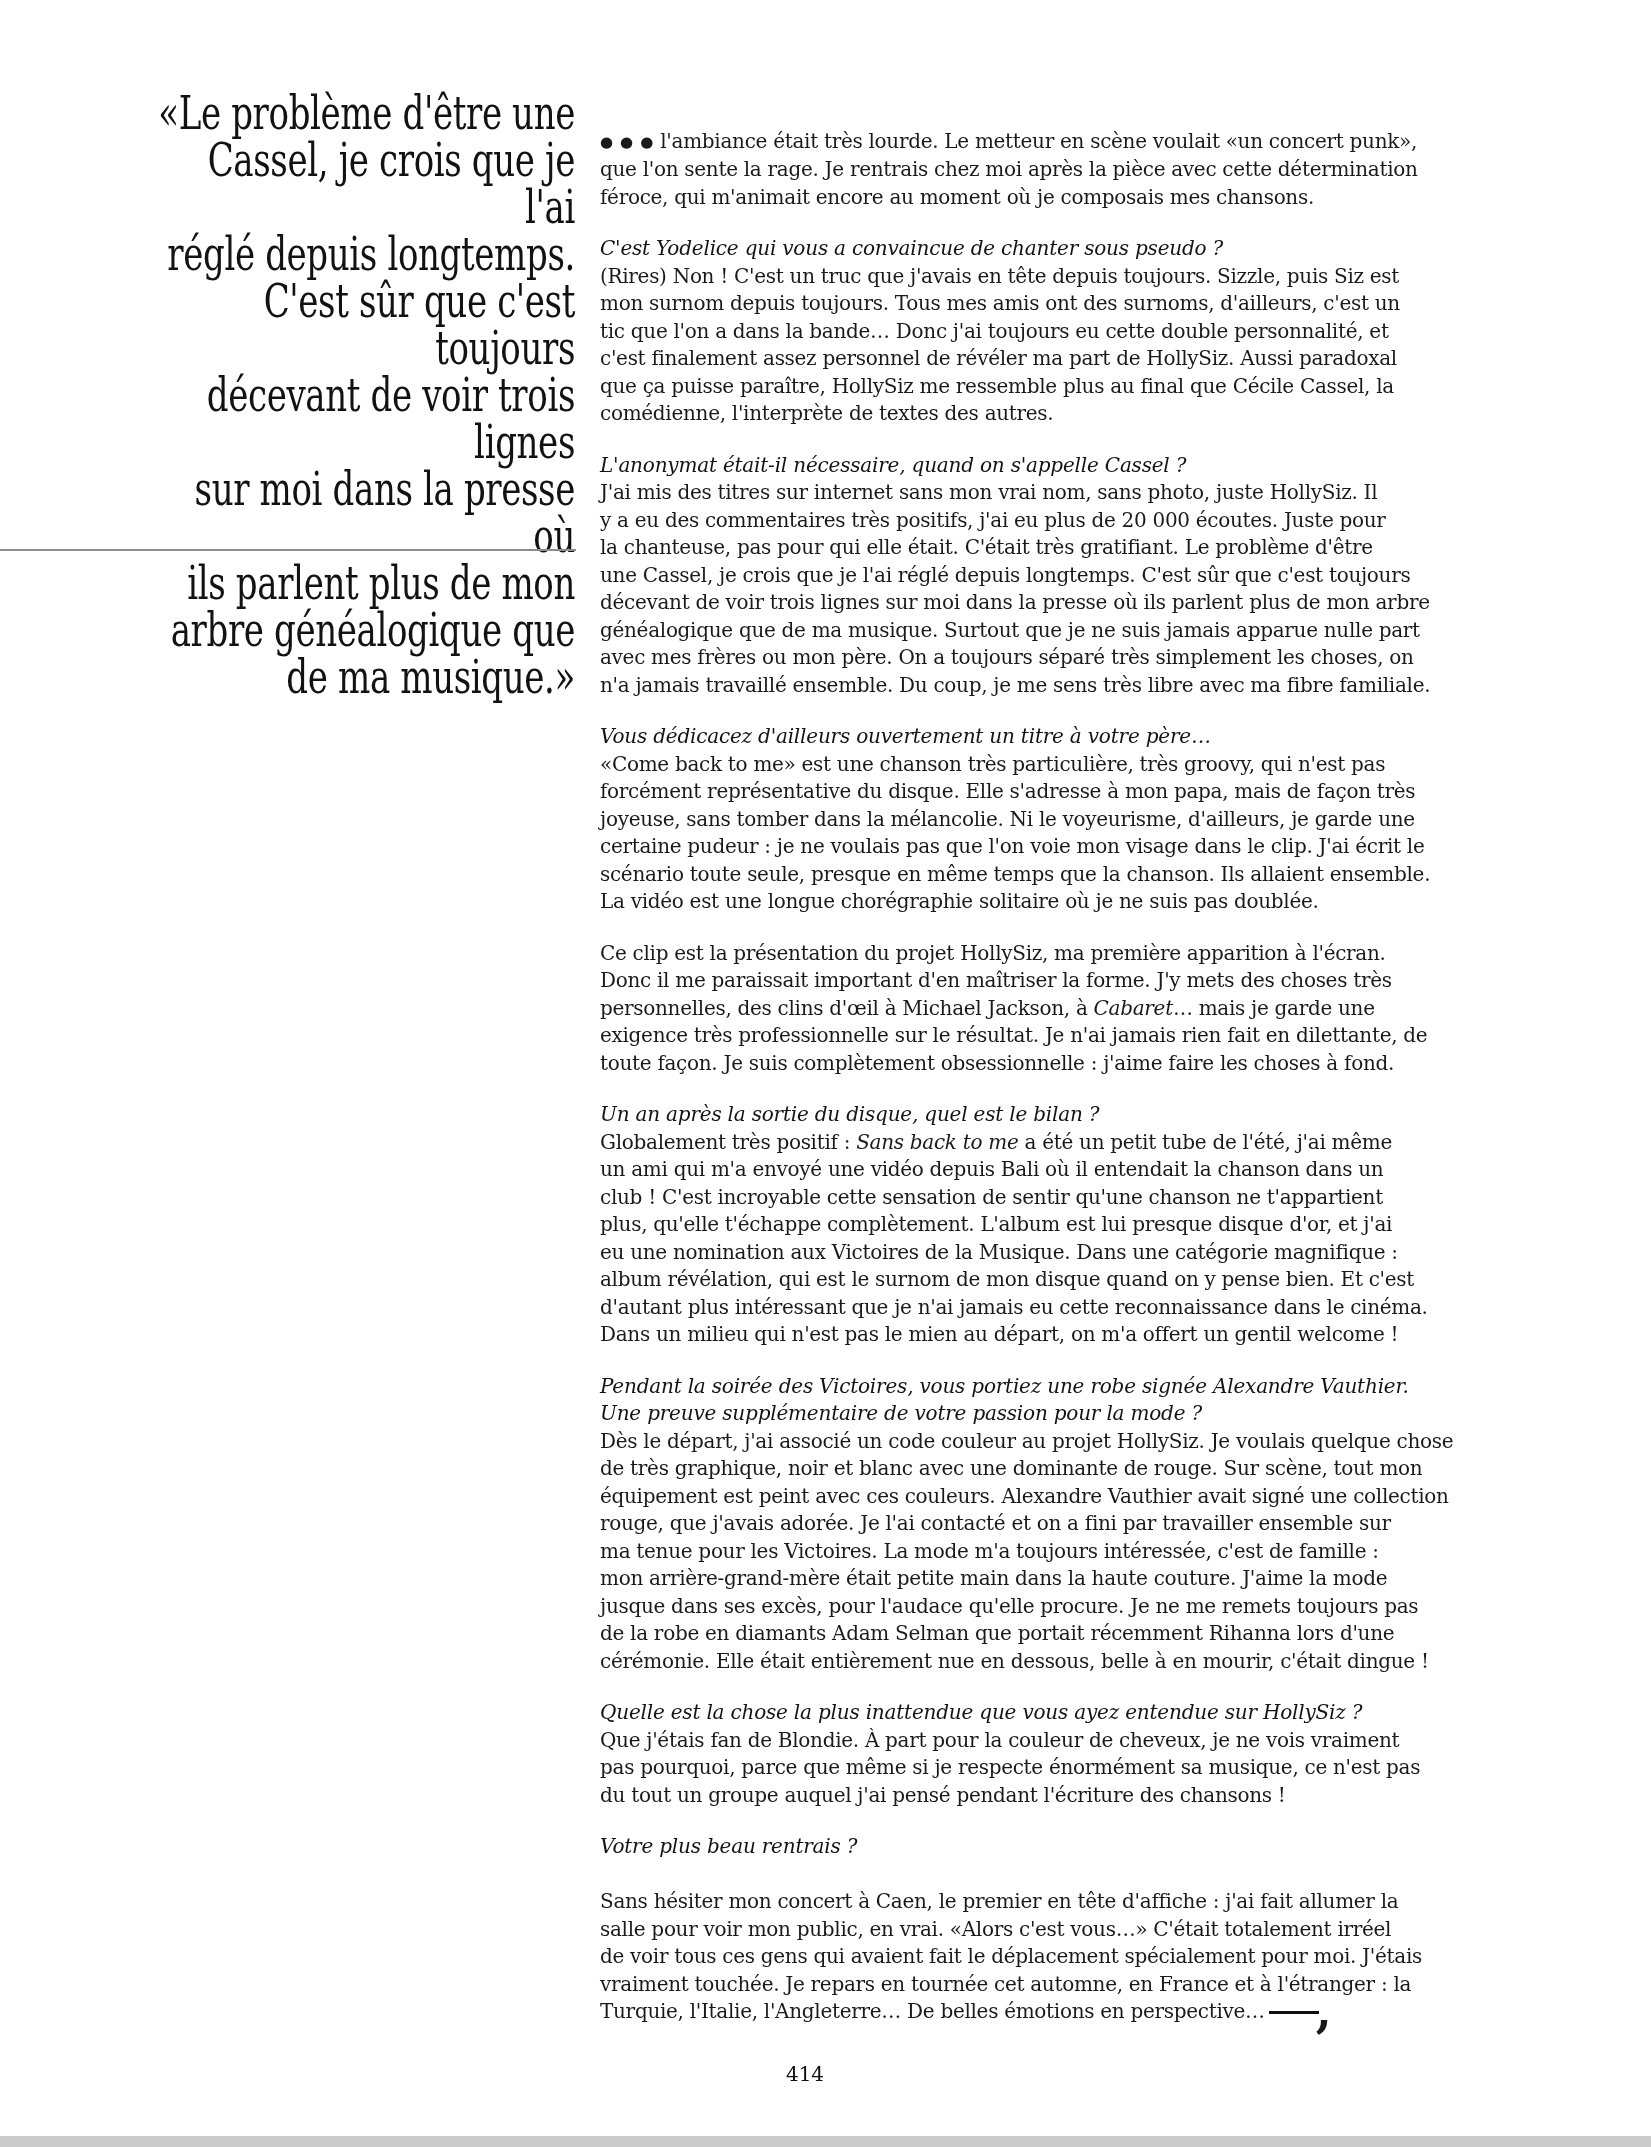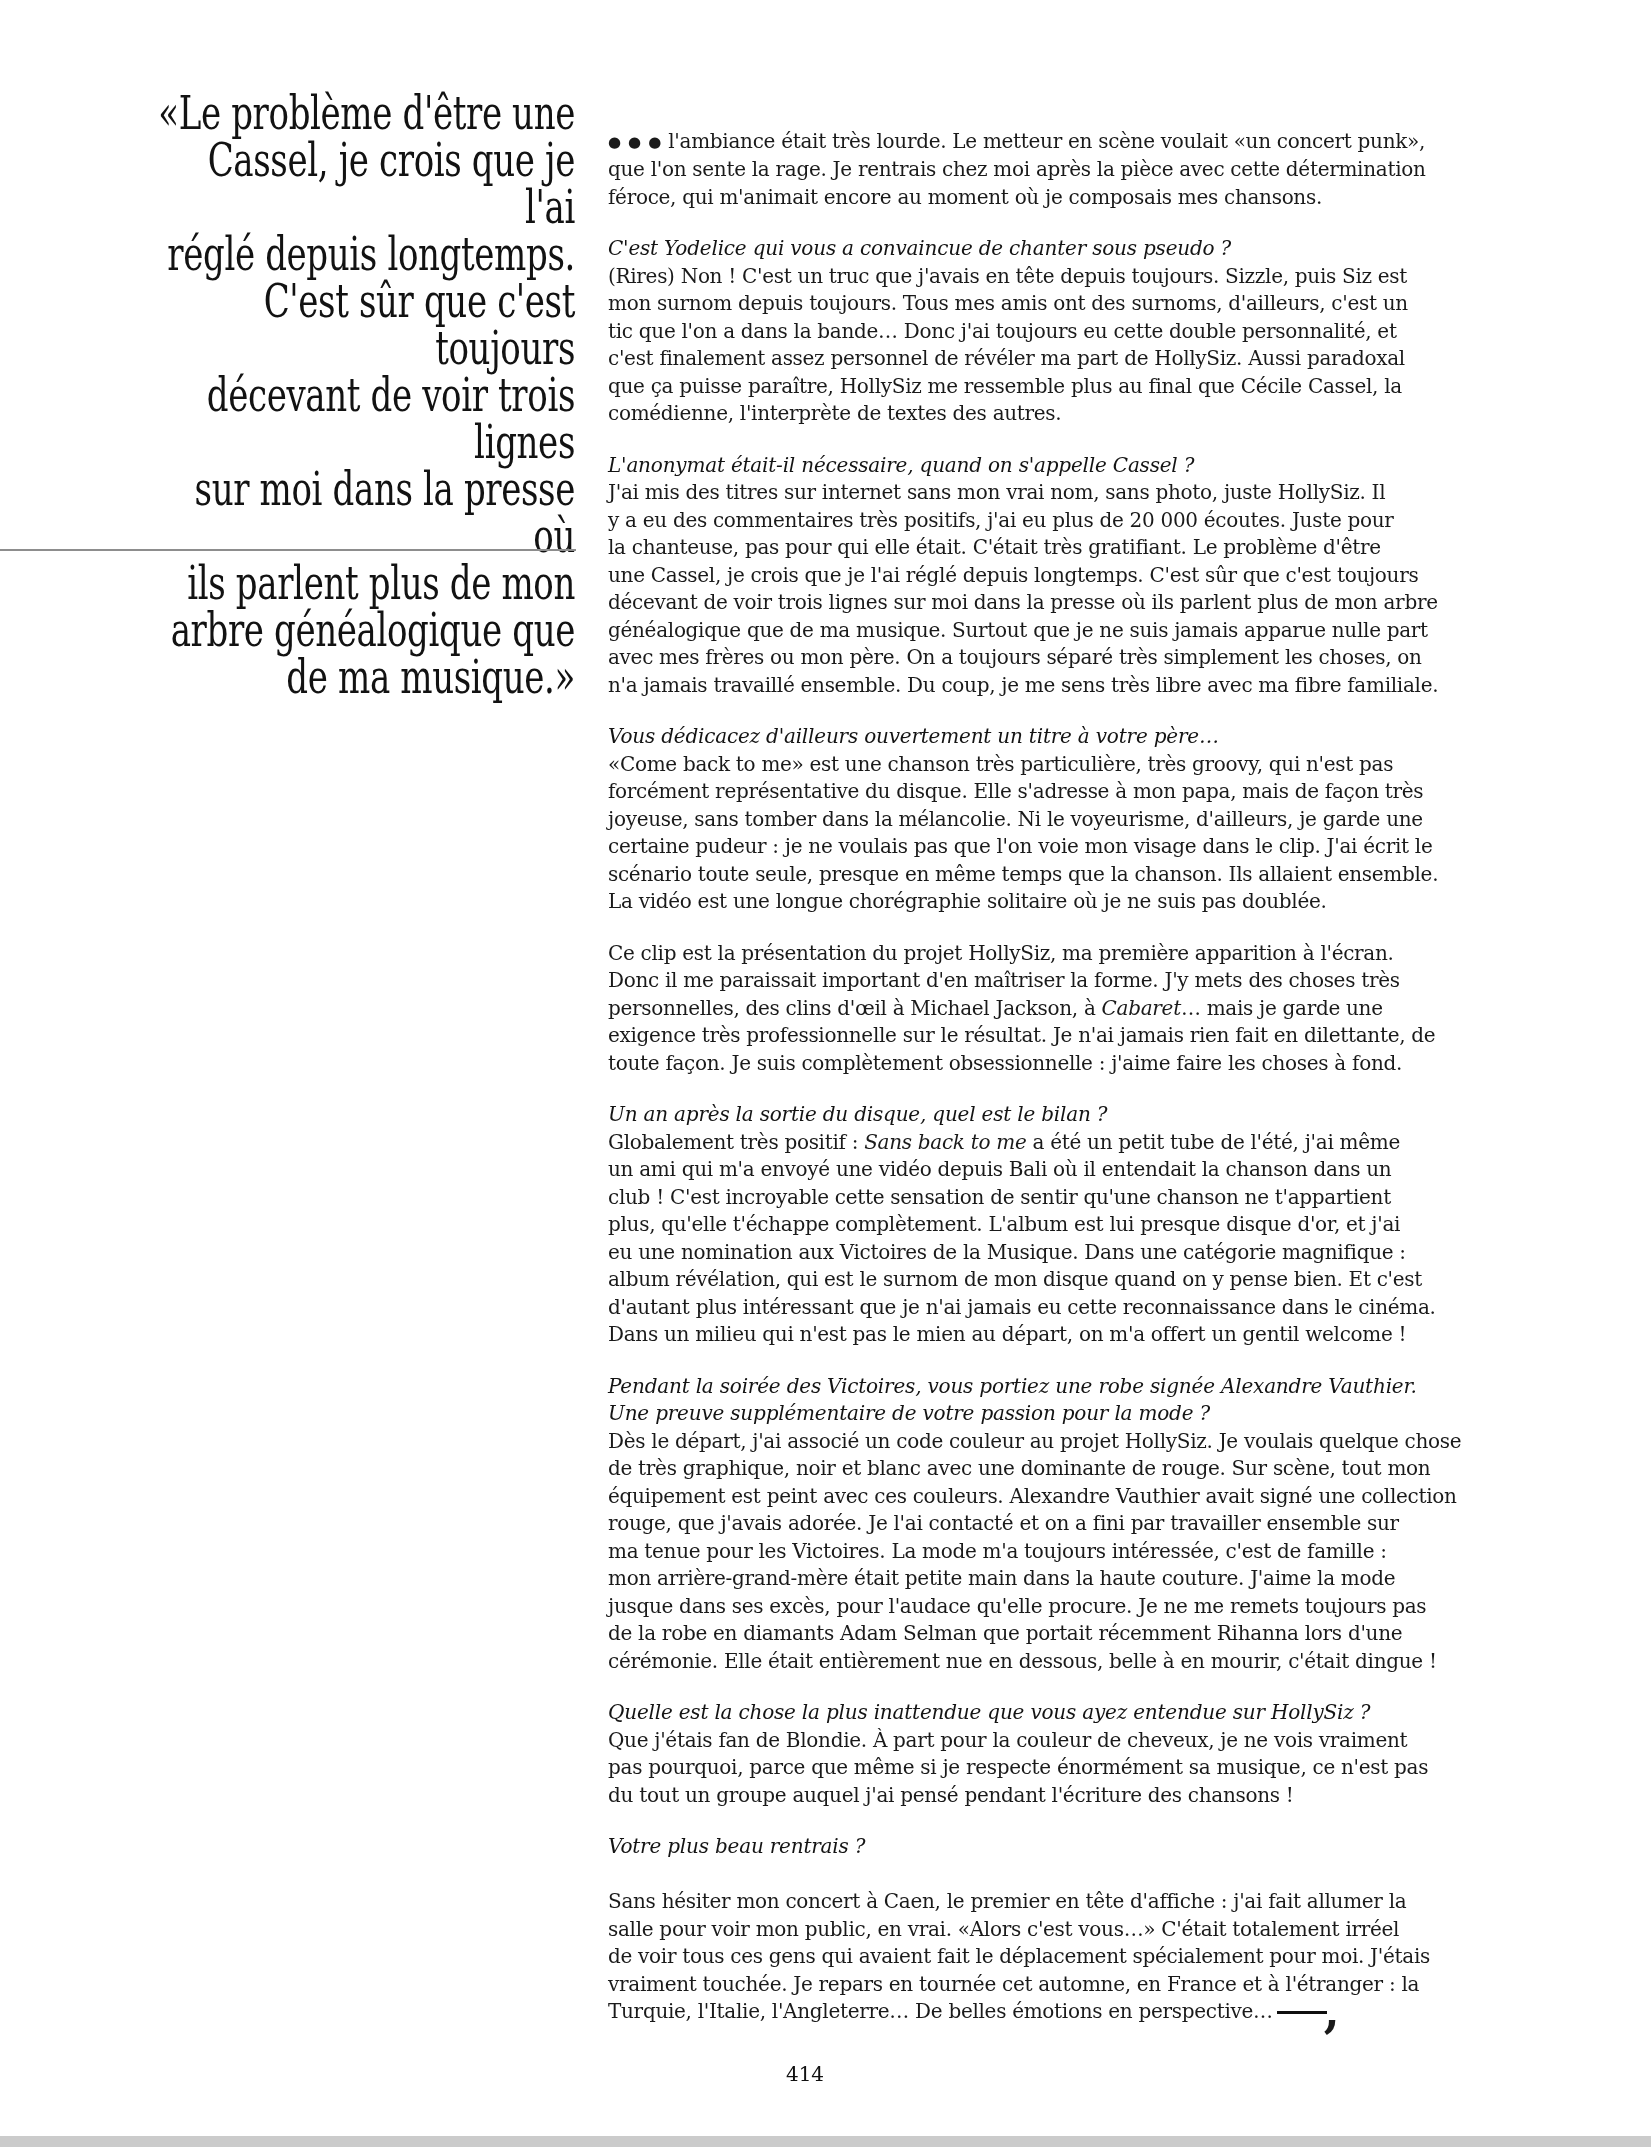--- a/index.html
+++ b/index.html
@@ -27,21 +27,21 @@
   .quote-rule{
     position:absolute;
     left:0;top:549px;width:576px;height:2px;
     background:#8d8d8d;
   }
   
   .article{
     position:absolute;
     left:600px;top:100px;width:915px;
   }
-  .block{margin:0 0 24px 8px;}
+  .block{margin:0 0 24px 0;}
   .q{
     font-weight:normal;font-style:italic;
     font-size:20px;line-height:27.5px;
     letter-spacing:-0.2px;
     white-space:pre-line;
     color:#141414;
   }
   .a{
     font-size:20px;line-height:27.5px;
     letter-spacing:-0.3px;

